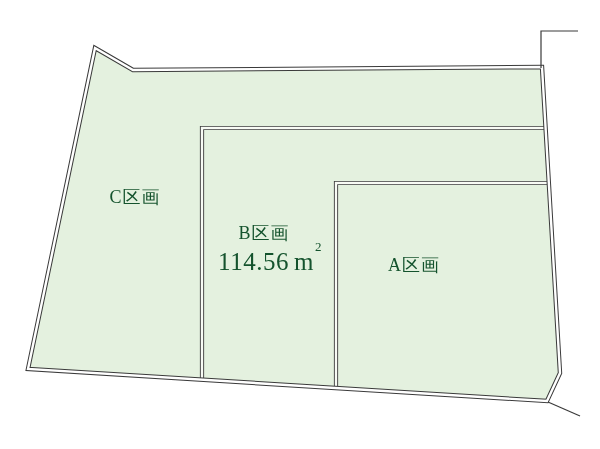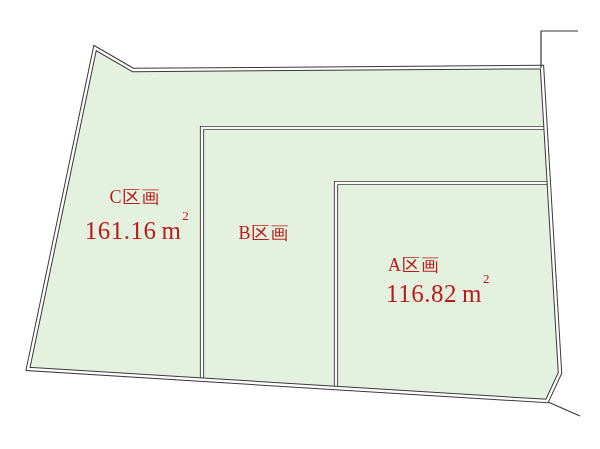--- a/index.html
+++ b/index.html
@@ -18,21 +18,21 @@
   
   .divider{fill:none;stroke:#3a3a3a;stroke-width:4.2;stroke-linejoin:miter;}
   .divider-core{fill:none;stroke:#f8fbf5;stroke-width:2.4;stroke-linejoin:miter;}
   
   .tick{fill:none;stroke:#3a3a3a;stroke-width:1.2;}
   
   .label{
     position:absolute;
     transform:translateX(-50%);
     white-space:nowrap;
-    color:#b91c1c;
+    color:#14532d;
     font-size:18px;
     line-height:18px;
     letter-spacing:1px;
   }
   .label.value{
     font-size:25px;
     line-height:25px;
     letter-spacing:0.5px;
   }
   .label.value .unit{margin-left:5px;}
@@ -62,28 +62,25 @@
     <polygon class="outline-dark" points="95,48 133,70 542,67 560,373 547,401 28,369" stroke="#3a3a3a"></polygon>
     <polygon class="outline-core" points="95,48 133,70 542,67 560,373 547,401 28,369"></polygon>
 
     <polyline class="tick" points="541,68 541,31 578,31" stroke="#3a3a3a"></polyline>
     <polyline class="tick" points="548,402 580,416" stroke="#3a3a3a"></polyline>
   </svg>
 
   <div class="label" style="left:135px;top:188px">
     <span>C区画</span>
   </div>
-  <div class="label value" style="left:137px;top:218px">
-    <span>161.16</span><span class="unit">m</span><sup>2</sup>
-  </div>
 
   <div class="label" style="left:264px;top:224px">
     <span>B区画</span>
+  </div>
+  <div class="label value" style="left:270px;top:249px">
+    <span>114.56</span><span class="unit">m</span><sup>2</sup>
   </div>
 
   <div class="label" style="left:414px;top:256px">
     <span>A区画</span>
   </div>
-  <div class="label value" style="left:438px;top:281px">
-    <span>116.82</span><span class="unit">m</span><sup>2</sup>
-  </div>
 
 </div>
 
 </body></html>

